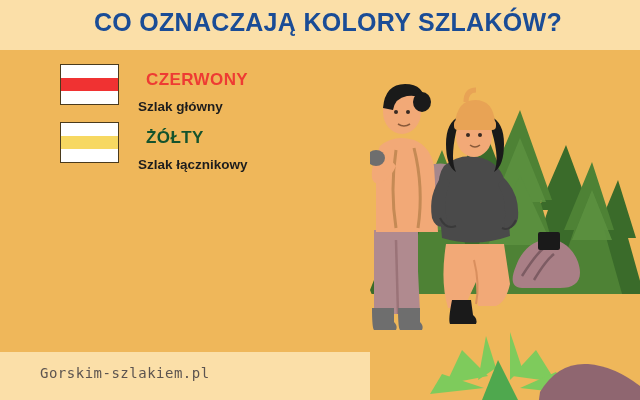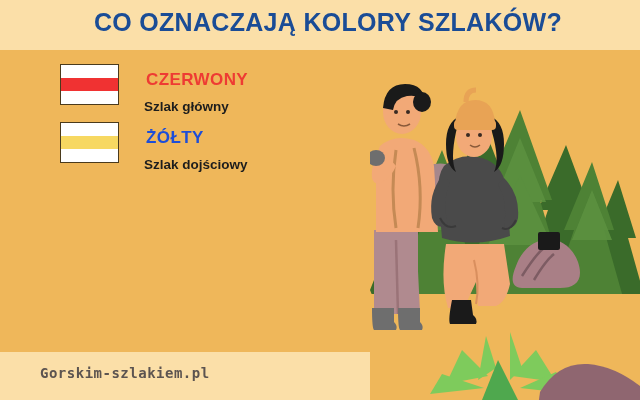--- a/index.html
+++ b/index.html
@@ -82,32 +82,32 @@
     font-weight: bold;
     letter-spacing: 0.4px;
     line-height: 20px;
     margin: 8px;
   }
   .color-desc {
     font-size: 13.5px;
     font-weight: bold;
     color: #1d1d1d;
     line-height: 18px;
-    margin: 1px 0 0 6px;
+    margin: 1px 0 0 0;
   }
   .indent-desc { padding-left: 8px; }
 
   
   .footer-text {
     position: absolute;
     left: 40px;
     top: 365px;
     font-family: "DejaVu Sans Mono", monospace;
     font-size: 14px;
-    font-weight: bold;
+    font-weight: normal;
     letter-spacing: 0.5px;
     color: #5c5450;
   }
 
   
   .scene {
     position: absolute;
     left: 370px;
     top: 50px;
     width: 270px;
@@ -240,22 +240,22 @@
       </div>
     </div>
 
 
 
     <div class="legend-row">
       <div class="swatch">
         <div class="stripe" style="background:#F7D861"></div>
       </div>
       <div class="legend-text">
-        <p class="color-name" style="color:#1d4ed8">ŻÓŁTY</p>
-        <p class="color-desc">Szlak dojściowy</p>
+        <p class="color-name" style="color:#14532d">ŻÓŁTY</p>
+        <p class="color-desc">Szlak łącznikowy</p>
       </div>
     </div>
 
 
   </div>
 
   <div class="footer-text">Gorskim-szlakiem.pl</div>
 
 </div>
 

